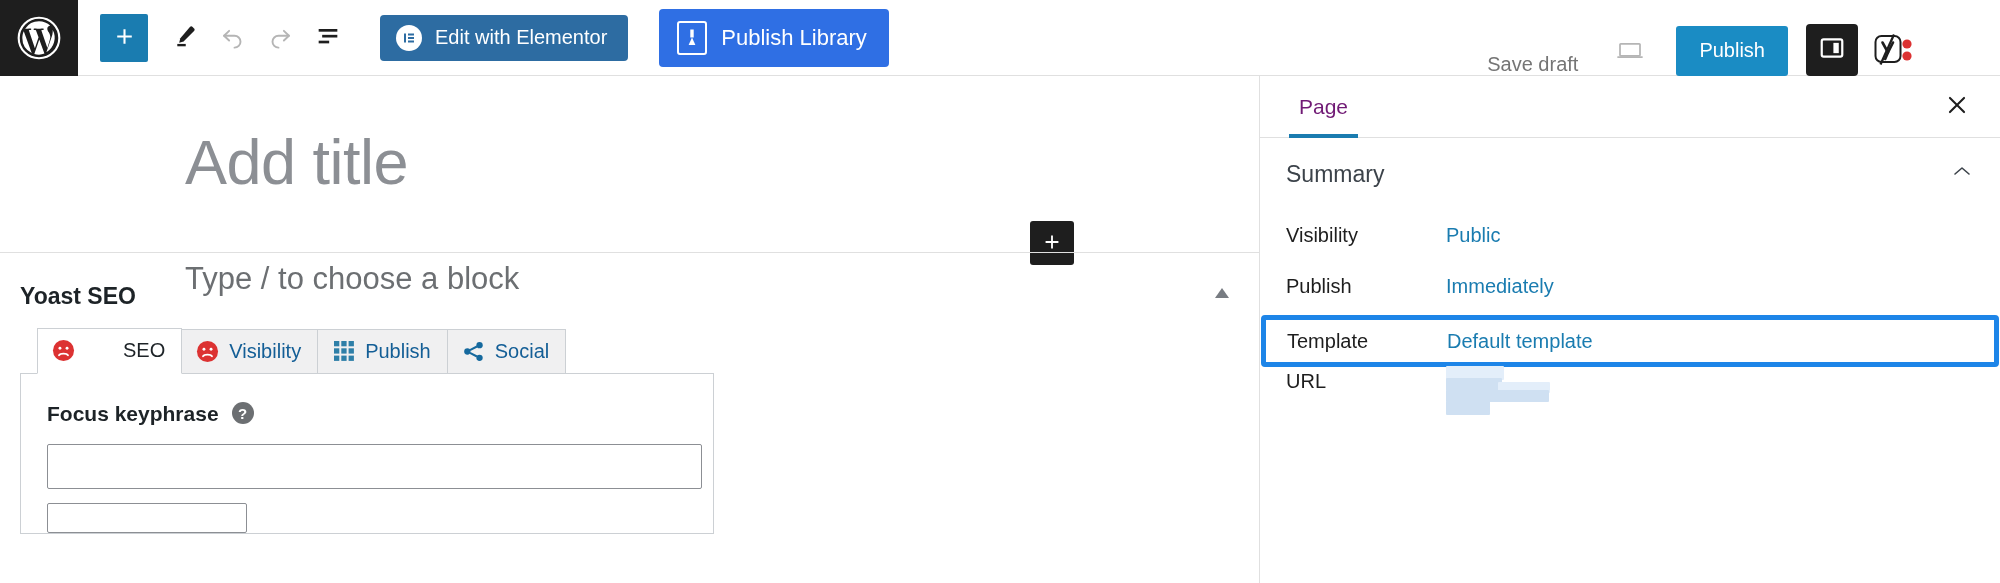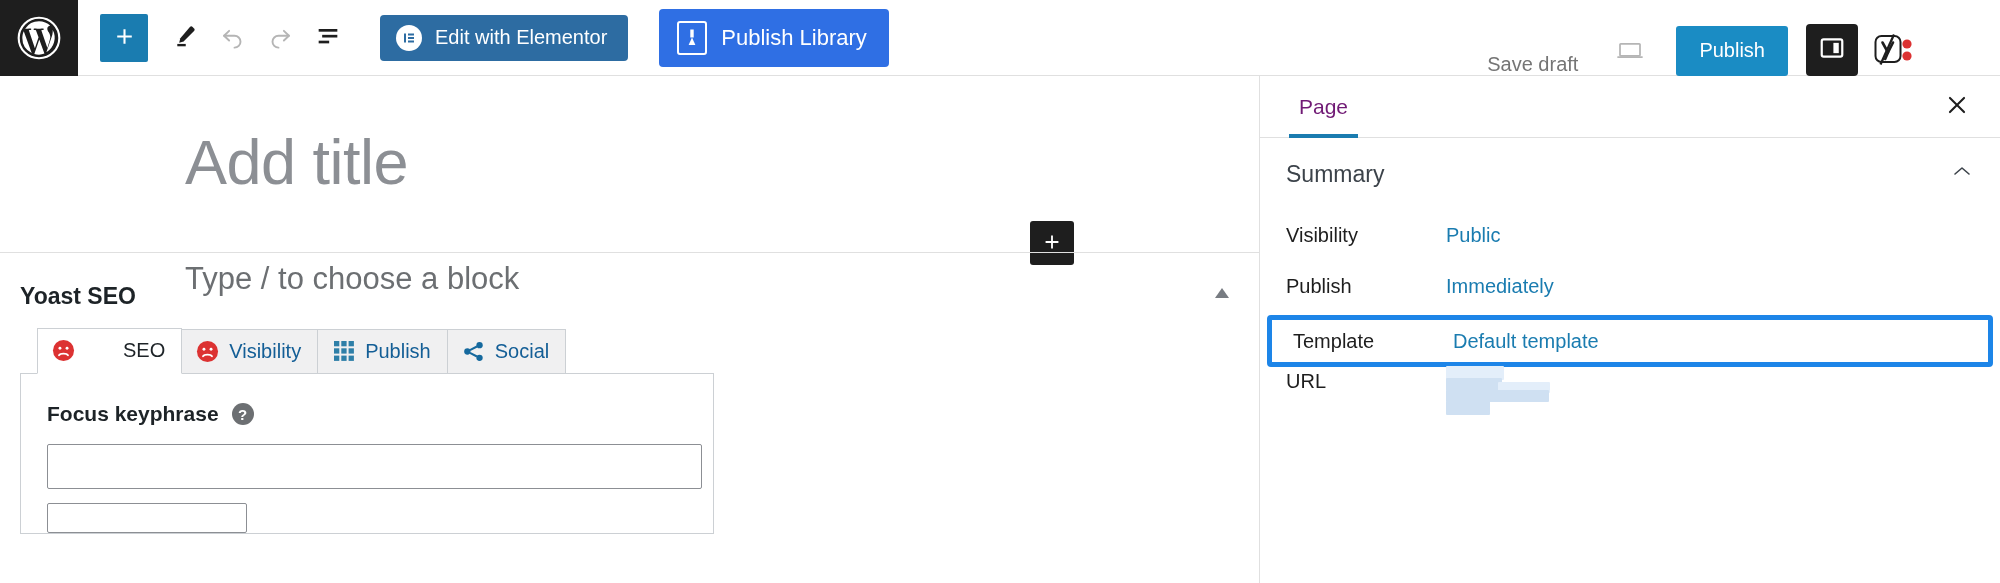--- a/index.html
+++ b/index.html
@@ -126,21 +126,21 @@
     font-size:20px; color:#135e96; cursor:pointer; font-family:"Liberation Sans", sans-serif;
     margin-right:-1px; height:44px;
   }
   .ytab.active { background:#fff; color:#1d2327; border-bottom:1px solid #fff; margin-bottom:-1px; height:46px;gap:48px; }
   .ytab-ico { width:23px; height:23px; display:flex; align-items:center; justify-content:center; flex:0 0 23px; }
 
   .yoast-panel {
     margin-left:20px; margin-right:0; width:694px; border:1px solid #ccd0d4; background:#fff;
     padding:28px 26px 0 26px; min-height:112px;
   }
-  .focus-row { display:flex; align-items:center; gap:13px; }
+  .focus-row { display:flex; align-items:flex-start; gap:13px; }
   .focus-label { font-size:21px; font-weight:700; color:#1d2327; font-family:"Liberation Sans", sans-serif; }
   .help-ico {
     width:22px; height:22px; border-radius:50%; background:#6c6f72; color:#fff;
     font-size:15px; font-weight:700; display:flex; align-items:center; justify-content:center;
     cursor:pointer; flex:0 0 22px; font-family:"Liberation Sans", sans-serif;
   }
   .keyphrase-input {
     margin-top:18px; width:655px; height:45px; border:1px solid #8c8f94; border-radius:2px;
     background:#fff; outline:none; font-size:19px; padding:0 10px;
     font-family:"Liberation Sans", sans-serif;
@@ -181,21 +181,21 @@
   .sum-row {
     display:flex; align-items:center; height:51px; padding:0 26px;
   }
   .sum-label { width:160px; font-size:20px; color:#1e1e1e; font-family:"Liberation Sans", sans-serif; }
   .sum-value {
     font-size:20px; color:#1a7cb0; background:none; border:none; cursor:pointer; padding:0;
     font-family:"Liberation Sans", sans-serif; text-align:left;
   }
   .sum-row.highlight {
     position:relative; border:5px solid #1d85e8; border-radius:4px;
-    margin:3px 7px; height:52px; padding:0 21px;
+    margin:3px 1px; height:52px; padding:0 21px;
   }
   .url-row { display:flex; align-items:flex-start; padding:0 26px; height:76px; }
   .url-blur { position:relative; width:106px; height:52px; margin-top:-4px; }
   .bl { position:absolute; background:#cfe0f2; border-radius:1px; }
 
   .pending-row { display:flex; align-items:center; padding:0 26px; margin-top:16px; gap:17px; }
   .pending-box {
     width:30px; height:30px; border:2px solid #1e1e1e; border-radius:2px; background:#fff;
     cursor:pointer; flex:0 0 30px;
   }

